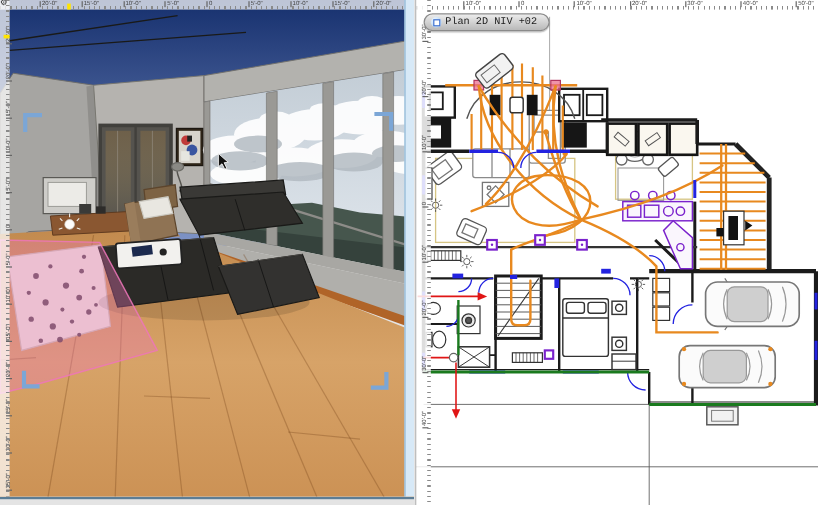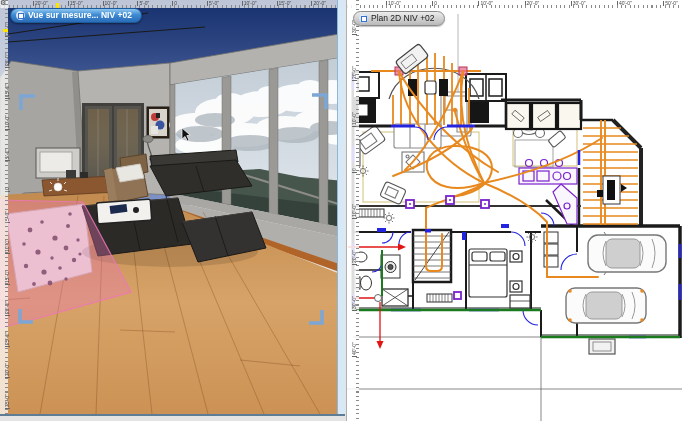--- a/index.html
+++ b/index.html
@@ -30,21 +30,21 @@
   .ytick-v{left:3px;top:29px;width:5px;height:3px;}
 
   
   .tab{position:absolute;z-index:7;display:inline-flex;align-items:center;gap:3px;
     border-radius:9px;font-size:8.5px;line-height:10px;padding:1px 9px 2px 5px;white-space:nowrap;}
   #tab3d{left:10px;top:8px;color:#fff;font-weight:bold;
     background:linear-gradient(#8ec7f0,var(--tab_blue) 45%,#2a6cb8);
     border:1px solid #1c5a9e;box-shadow:0 1px 2px rgba(0,0,0,.45);}
   #tab2d{left:6px;top:11px;color:#1a1a1a;
     background:linear-gradient(#ececec,#b9b9b9);border:1px solid #8a8a8a;
-    box-shadow:0 1px 1px rgba(0,0,0,.25);}
+    box-shadow:0 1px 1px rgba(0,0,0,.25);font-family:Liberation Mono, monospace;}
   .tab-icon{width:9px;height:9px;border-radius:50%;flex:0 0 auto;position:relative;
     background:radial-gradient(circle at 35% 30%,#eef6ff,#a9cdea);}
   .tab-icon::after{content:"";position:absolute;left:2px;top:2px;width:4px;height:4px;
     background:#fff;border:1px solid #3a6fd0;}
 
   
   .scroll-v{position:absolute;right:0;top:0;width:7px;height:414px;z-index:6;
     background:var(--scrollbar_blue);border-left:1px solid #8fb6d4;}
 
   
@@ -282,24 +282,20 @@
         <span class="ruler-label" style="top: 223px;">5'-0"</span>
         <span class="ruler-label" style="top: 254px;">10'-0"</span>
         <span class="ruler-label" style="top: 285px;">15'-0"</span>
         <span class="ruler-label" style="top: 316px;">20'-0"</span>
         <span class="ruler-label" style="top: 347px;">25'-0"</span>
         <span class="ruler-label" style="top: 378px;">30'-0"</span>
         <span class="ruler-label" style="top: 409px;">35'-0"</span>
       </div>
     <span class="gear">⚙</span>
 
-    <div class="tab" id="tab3d">
-      <span class="tab-icon"></span>
-      <span>Vue sur mesure...  NIV +02</span>
-    </div>
 
     <div class="scroll-v"></div>
   </div>
 
   <div class="win" id="win2d">
 
     <svg class="canvas-svg" width="336" height="421" viewBox="346 0 336 421">
 
       <g stroke="#555" stroke-width="0.7">
         <path d="M352,337 H682 M346,389 H682 M540,337 V421"></path>

